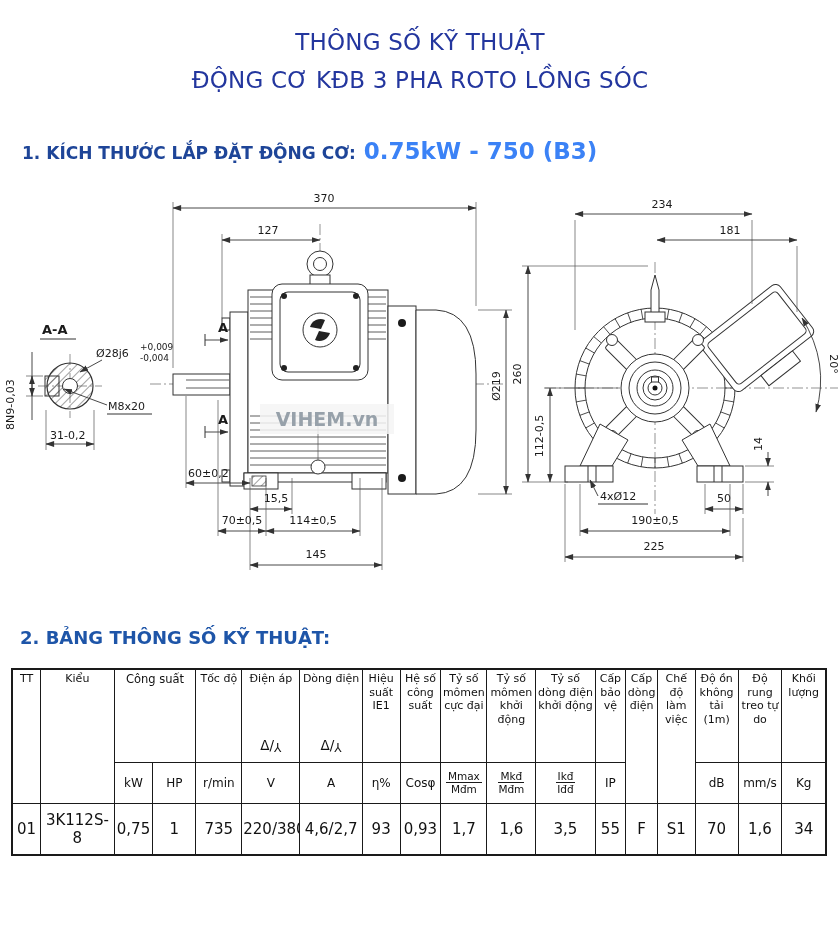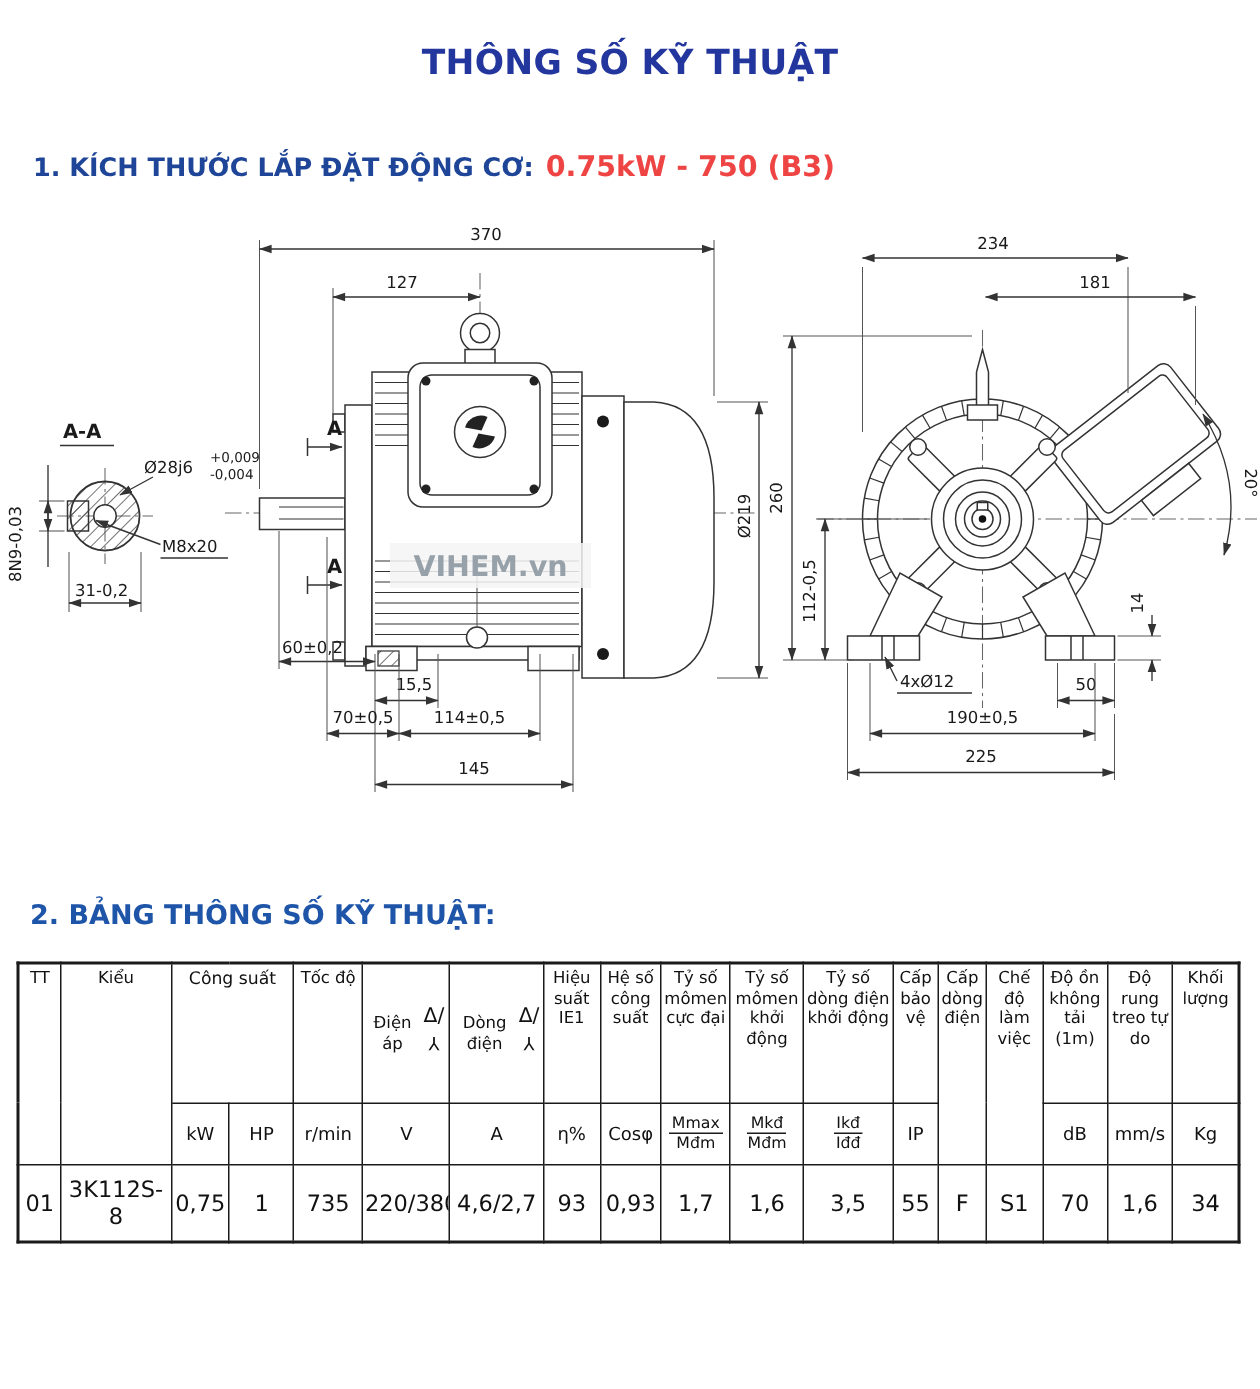--- a/index.html
+++ b/index.html
@@ -1,40 +1,41 @@
 <!DOCTYPE html>
 <html><head>
 <meta charset="utf-8">
 <style>
   html,body{margin:0;padding:0;background:#fff;}
   body{width:840px;height:926px;overflow:hidden;font-family:"DejaVu Sans",sans-serif;color:#111;}
   .titleblock{text-align:center;margin-top:24px;line-height:1.65;}
-  .titleblock div{font-weight:bold;font-size:23px;color:#23369e;letter-spacing:.2px;}
+  .titleblock div{font-weight:normal;font-size:23px;color:#23369e;letter-spacing:.2px;}
   .sec-head{margin:38px 0 0 22px;font-weight:bold;font-size:17px;color:#1e4598;}
-  .sec-head .accent{color:#ef4444;font-size:19px;margin-left:8px;}
+  .sec-head .accent{color:#3b82f6;font-size:23px;margin-left:8px;}
   #drawing{display:block;margin-top:14px;}
-  .sec2{margin:34px 0 0 20px;font-weight:bold;font-size:18px;color:#1e55a8;}
+  .sec2{margin:19px 0 0 20px;font-weight:bold;font-size:18px;color:#1e55a8;}
   table.spec{border-collapse:collapse;table-layout:fixed;width:816px;margin:20px 16px 0 11px;border:2px solid #1a1a1a;}
   table.spec th,table.spec td{border:1px solid #1a1a1a;padding:2px 1px;font-weight:normal;text-align:center;overflow:hidden;}
   th.h1{height:88px;vertical-align:top;font-size:11px;line-height:1.25;padding-top:5px;}
   th.hspan{vertical-align:top;font-size:11.5px;padding-top:5px;}
   tr.units th{height:36px;font-size:12px;vertical-align:middle;}
   tr.datarow td{height:46px;font-size:15px;vertical-align:middle;}
-  .vh{display:flex;flex-direction:row;justify-content:space-between;height:100%;align-items:center;}
+  .vh{display:flex;flex-direction:column;justify-content:space-between;height:100%;align-items:center;}
   .sym{font-size:13.5px;padding-bottom:6px;}
   .flip{display:inline-block;transform:scaleY(-1);font-size:12px;}
   .frac{display:inline-block;font-size:10.5px;line-height:1.15;}
   .frac .num{display:block;border-bottom:1px solid #1a1a1a;padding:0 2px;}
   .frac .den{display:block;}
 </style>
 </head>
 <body>
 
 <div class="titleblock">
   <div>THÔNG SỐ KỸ THUẬT</div>
+  <div>ĐỘNG CƠ KĐB 3 PHA ROTO LỒNG SÓC</div>
 </div>
 
 <div class="sec-head">
   <span>1. KÍCH THƯỚC LẮP ĐẶT ĐỘNG CƠ:</span><span class="accent">0.75kW - 750 (B3)</span>
 </div>
 
 <svg id="drawing" width="840" height="430" viewBox="0 0 840 430">
   <defs>
     <pattern id="hatch" width="6" height="6" patternUnits="userSpaceOnUse" patternTransform="rotate(45)">
       <line x1="0" y1="0" x2="0" y2="6" stroke="#444" stroke-width="1"></line>

